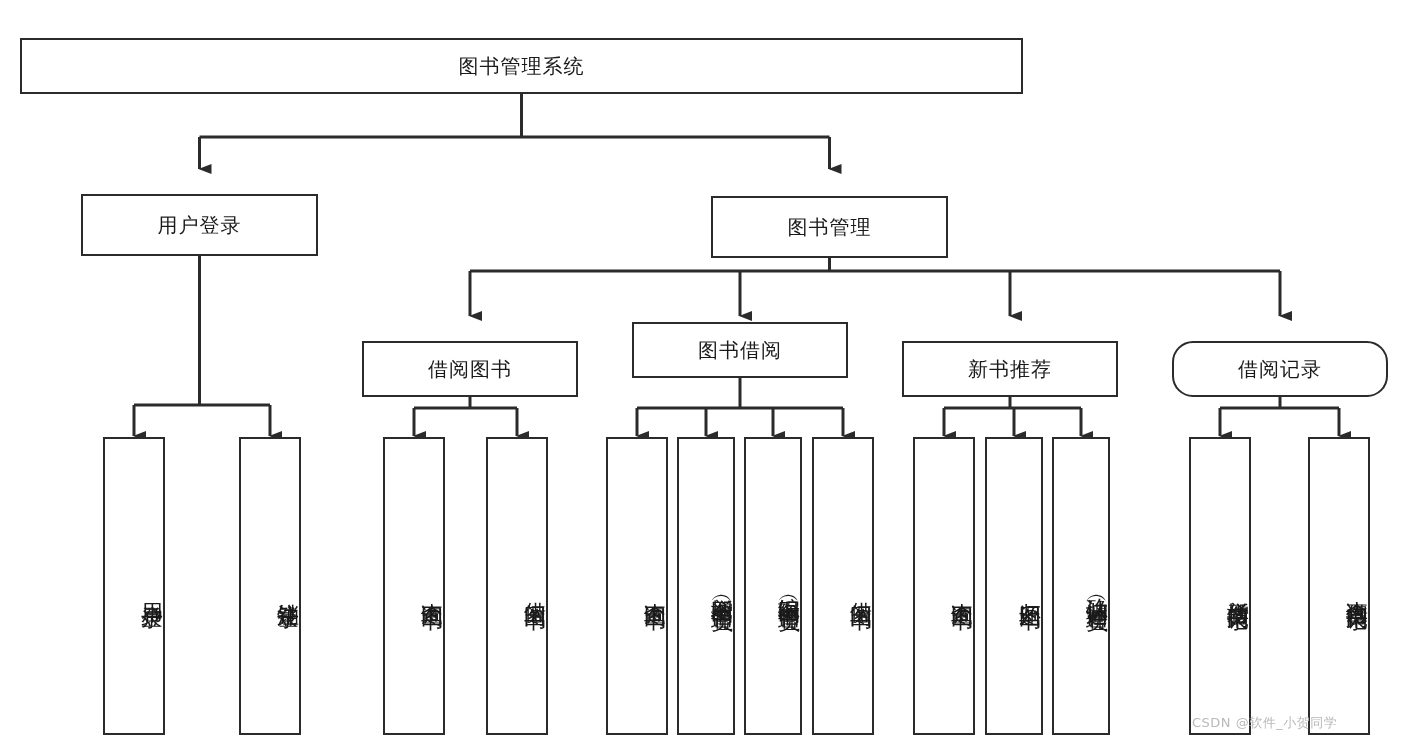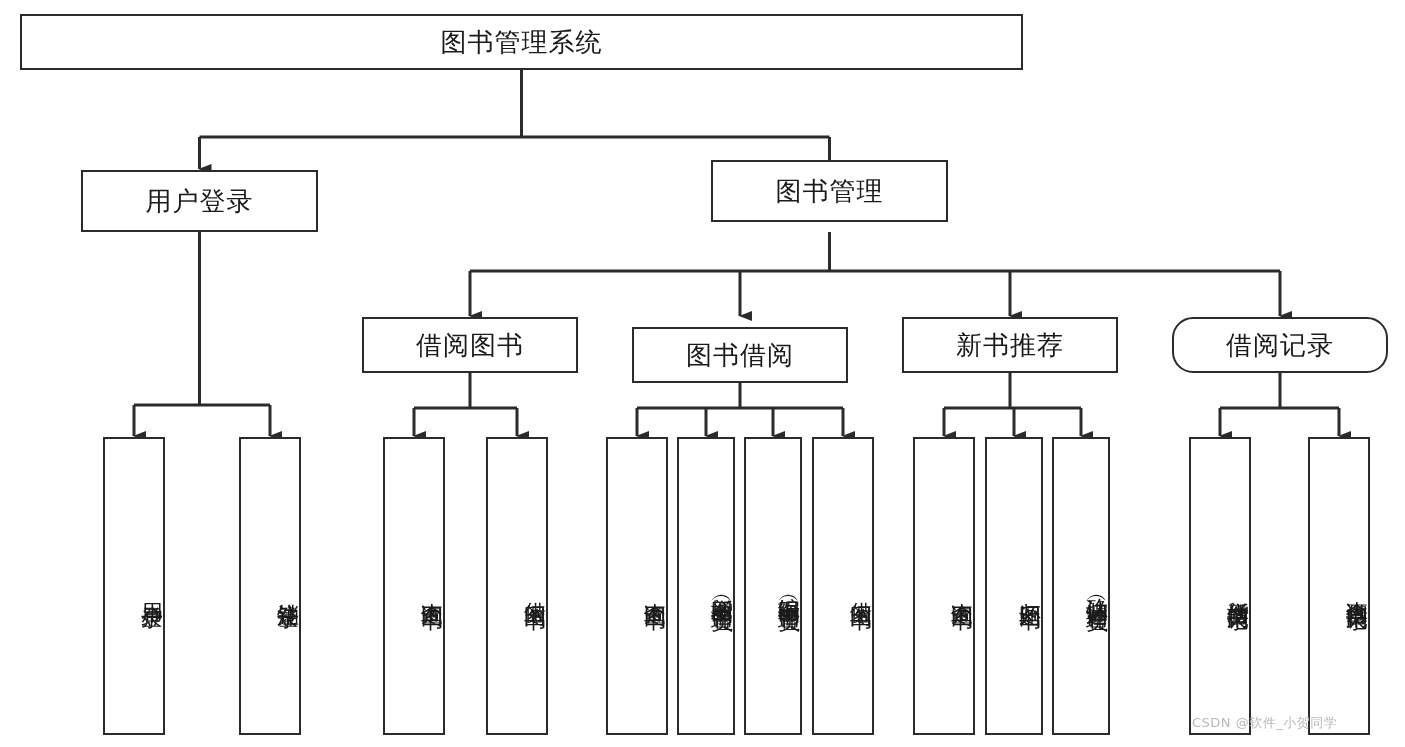--- a/index.html
+++ b/index.html
@@ -27,22 +27,23 @@
     position: absolute;
     box-sizing: border-box;
     background: #ffffff;
     border: 2px solid #2b2b2b;
     display: flex;
     align-items: center;
     justify-content: center;
     color: #1a1a1a;
   }
   .node.horiz {
-    font-size: 26px;
+    font-size: 20px;
     letter-spacing: 1px;
+    margin-top: 24px;
   }
   .node.vert {
     writing-mode: vertical-rl;
     text-orientation: upright;
     font-size: 22px;
     letter-spacing: 2px;
     align-items: flex-start;
     justify-content: center;
     padding-top: 6px;
     line-height: 1.0;
@@ -109,28 +110,28 @@
       </g>
   </svg>
 
   <div class="node horiz" id="n-root" style="left: 20px; top: 14px; width: 1003px; height: 56px;">
     <span>图书管理系统</span>
   </div>
 
   <div class="node horiz" id="n-l2-0" style="left: 81px; top: 170px; width: 237px; height: 62px;">
     <span>用户登录</span>
   </div>
-  <div class="node horiz" id="n-l2-1" style="left: 711px; top: 160px; width: 237px; height: 62px;">
+  <div class="node horiz" id="n-l2-1" style="left: 711px; top: 172px; width: 237px; height: 62px;">
     <span>图书管理</span>
   </div>
 
   <div class="node horiz" id="n-l3-0" style="left: 362px; top: 317px; width: 216px; height: 56px;">
     <span>借阅图书</span>
   </div>
-  <div class="node horiz" id="n-l3-1" style="left: 632px; top: 327px; width: 216px; height: 56px;">
+  <div class="node horiz" id="n-l3-1" style="left: 632px; top: 298px; width: 216px; height: 56px;">
     <span>图书借阅</span>
   </div>
   <div class="node horiz" id="n-l3-2" style="left: 902px; top: 317px; width: 216px; height: 56px;">
     <span>新书推荐</span>
   </div>
   <div class="node horiz" id="n-l3-3" style="left: 1172px; top: 317px; width: 216px; height: 56px; border-radius: 21px;">
     <span>借阅记录</span>
   </div>
 
   <div class="node vert" id="n-lf-0" style="left: 103px; top: 437px; width: 62px; height: 298px;">

